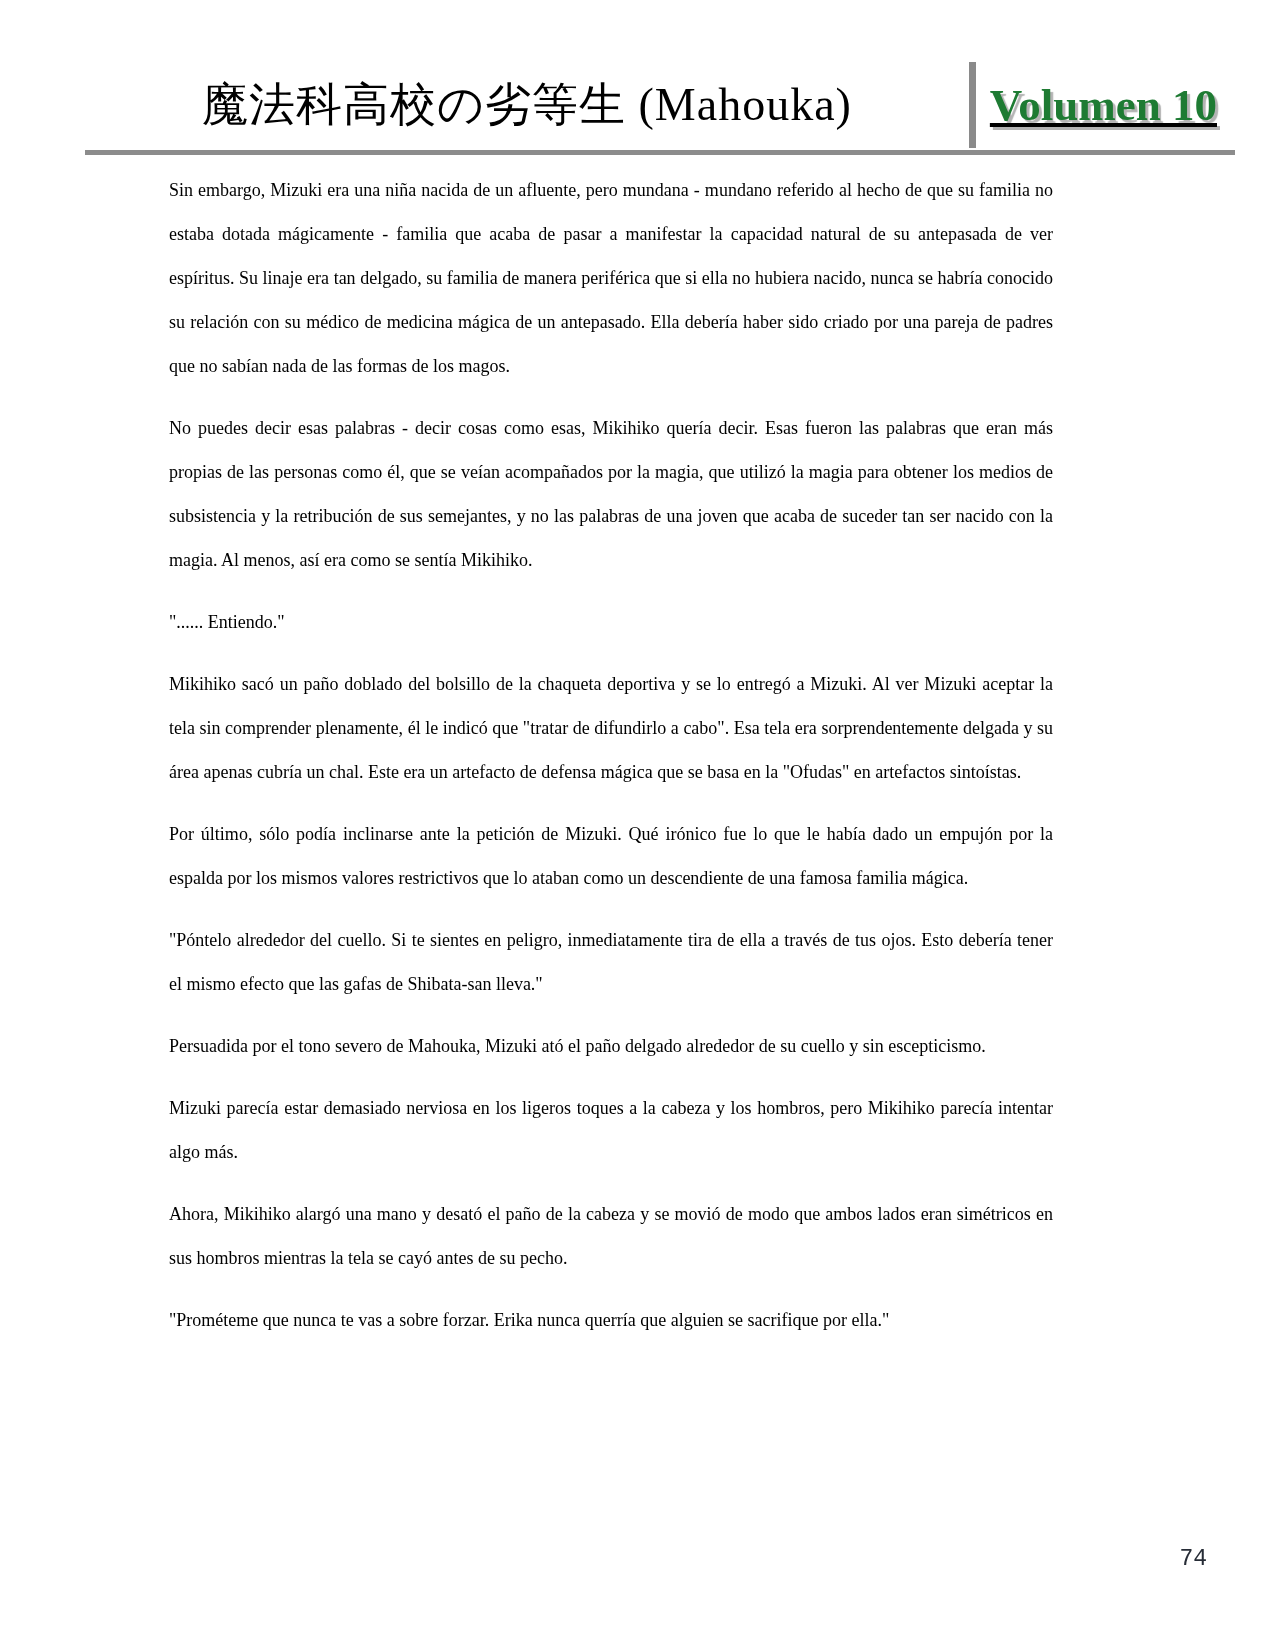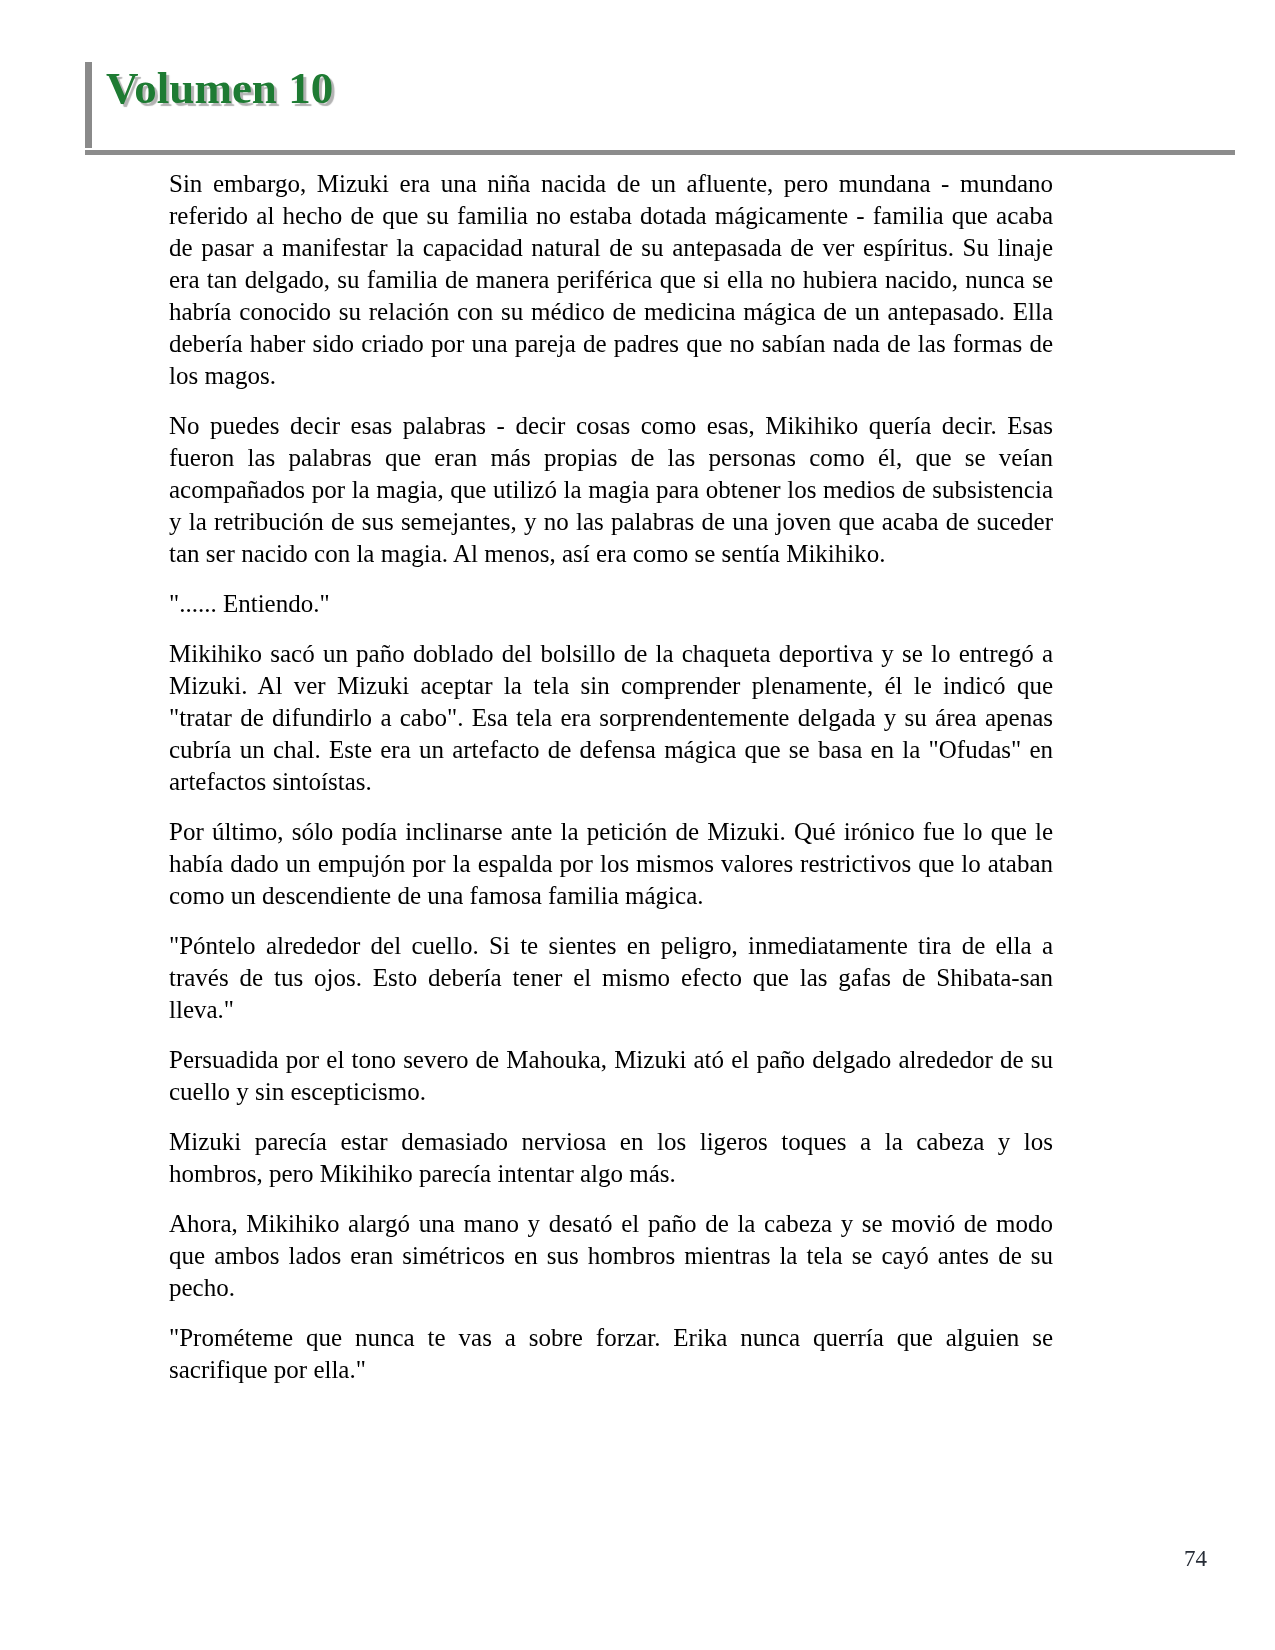--- a/index.html
+++ b/index.html
@@ -15,53 +15,56 @@
   
   .header-wrap { position:absolute; left:85px; top:62px; width:1150px; }
   .header-row { display:flex; align-items:stretch; height:86px; }
   .title-area {
     flex:1 1 auto;
     display:flex; align-items:center; justify-content:center;
     font-size:46px; letter-spacing:1px;
     white-space:nowrap;
   }
   .vbar { width:7px; background:#8a8a8a; margin:0 14px 0 0; }
-  .volume-area { display:flex; padding-right:18px; }
+  .volume-area { display:flex; align-items:center; padding-right:18px;text-decoration:underline; }
   .volume {
     font-size:45px; font-weight:bold;
     text-shadow:3px 3px 1px #b3b3b3;
     white-space:nowrap;
   }
   .hrule { height:5px; background:#8c8c8c; margin-top:2px; }
   
   .body-text {
     position:absolute;
     left:169px; top:168px;
     width:884px;
-    font-size:25px;
-    line-height:32px;
+    font-size:18px;
+    line-height:44px;
     text-align:justify;
   }
   .body-text p { margin:0 0 18px 0; }
   
   .page-number {
     position:absolute;
     right:68px; bottom:78px;
-    font-family:Liberation Serif, serif;
+    font-family:Liberation Mono, monospace;
     font-size:23px;
     color:#262c36;
   }
 </style>
 </head>
 <body>
 
 <div class="page">
 
   <div class="header-wrap">
     <div class="header-row">
+      <div class="title-area">
+        <span>魔法科高校の劣等生 (Mahouka)</span>
+      </div>
       <div class="vbar"></div>
       <div class="volume-area">
         <span class="volume" style="color:#1e7b33;">Volumen 10</span>
       </div>
     </div>
     <div class="hrule"></div>
   </div>
 
   <div class="body-text">
     <p>Sin embargo, Mizuki era una niña nacida de un afluente, pero mundana - mundano referido al hecho de que su familia no estaba dotada mágicamente - familia que acaba de pasar a manifestar la capacidad natural de su antepasada de ver espíritus. Su linaje era tan delgado, su familia de manera periférica que si ella no hubiera nacido, nunca se habría conocido su relación con su médico de medicina mágica de un antepasado. Ella debería haber sido criado por una pareja de padres que no sabían nada de las formas de los magos.</p>

